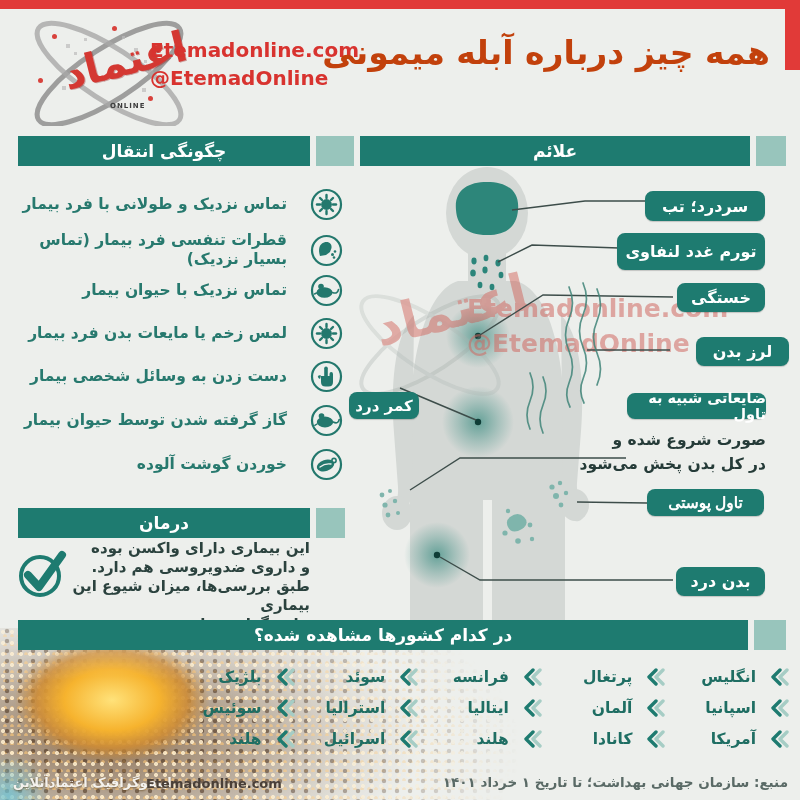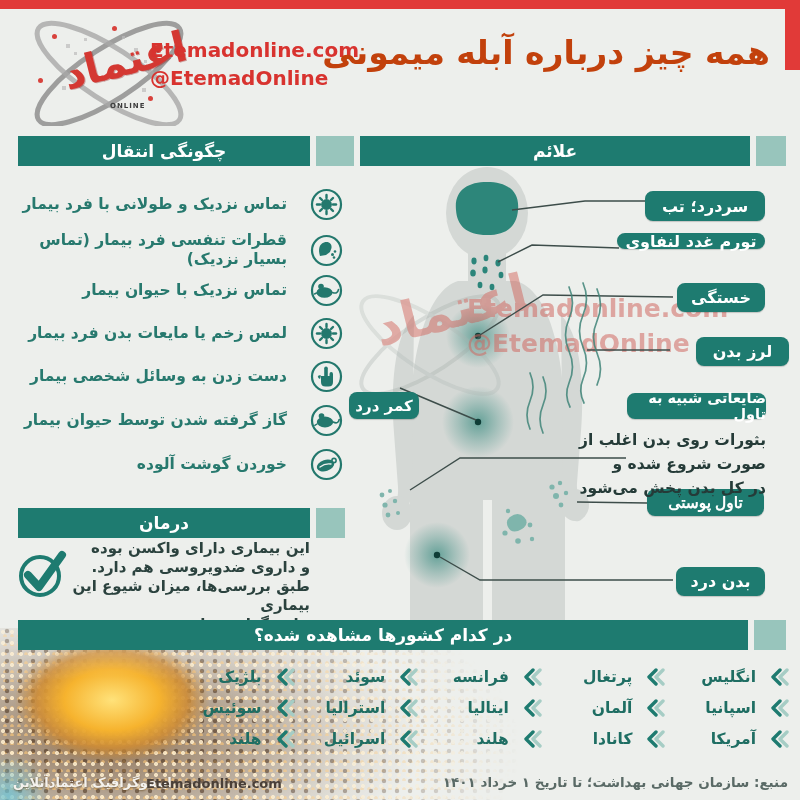--- a/index.html
+++ b/index.html
@@ -295,21 +295,21 @@
     <path d="M243,118 q7,16 0,32 q-7,16 0,32 q7,16 0,32 q-5,12 1,24"></path>
     <path d="M257,124 q7,16 0,32 q-7,16 0,32 q7,16 0,32"></path>
     <path d="M190,208 q6,14 0,28 q-6,14 0,28"></path>
     <path d="M203,212 q6,14 0,28 q-6,14 0,28"></path>
   </g>
 </svg>
 
 <div class="pill" style="z-index:4; left:645px; top:191px; width:120px; height:30px; font-size:16px;">
   <span>سردرد؛ تب</span>
 </div>
-<div class="pill" style="z-index:4; left:617px; top:233px; width:148px; height:16px; font-size:16px;">
+<div class="pill" style="z-index:4; left:617px; top:233px; width:148px; height:37px; font-size:16px;">
   <span>تورم غدد لنفاوی</span>
 </div>
 <div class="pill" style="z-index:4; left:677px; top:283px; width:88px; height:29px; font-size:16px;">
   <span>خستگی</span>
 </div>
 <div class="pill" style="z-index:4; left:672px; top:337px; width:93px; height:29px; font-size:16px;margin-left:24px;">
   <span>لرز بدن</span>
 </div>
 <div class="pill" style="z-index:4; left:627px; top:393px; width:139px; height:26px; font-size:14.5px;">
   <span>ضایعاتی شبیه به تاول</span>
@@ -318,21 +318,20 @@
   <span>تاول پوستی</span>
 </div>
 <div class="pill" style="z-index:4; left:676px; top:567px; width:89px; height:29px; font-size:16px;">
   <span>بدن درد</span>
 </div>
 <div class="pill" style="z-index:4; left:349px; top:361px; width:70px; height:27px; font-size:15px;margin-top:31px;">
   <span>کمر درد</span>
 </div>
 
 <div class="abs" style="z-index:4; left:566px; top:428px; width:230px; direction:rtl; text-align:right; font-size:15.5px; font-weight:700; color:#253b38; line-height:24px; padding-right:30px;">
-  <div>بثورات روی بدن اغلب از</div>
   <div>صورت شروع شده و</div>
   <div>در کل بدن پخش می‌شود</div>
 </div>
 
 <div class="abs bar" style="left:18px; top:508px; width:292px; height:30px;">
   <span>درمان</span>
 </div>
 <div class="abs bar-sq" style="left:316px; top:508px; width:29px; height:30px;"></div>
 
 <div class="abs treat-text">

